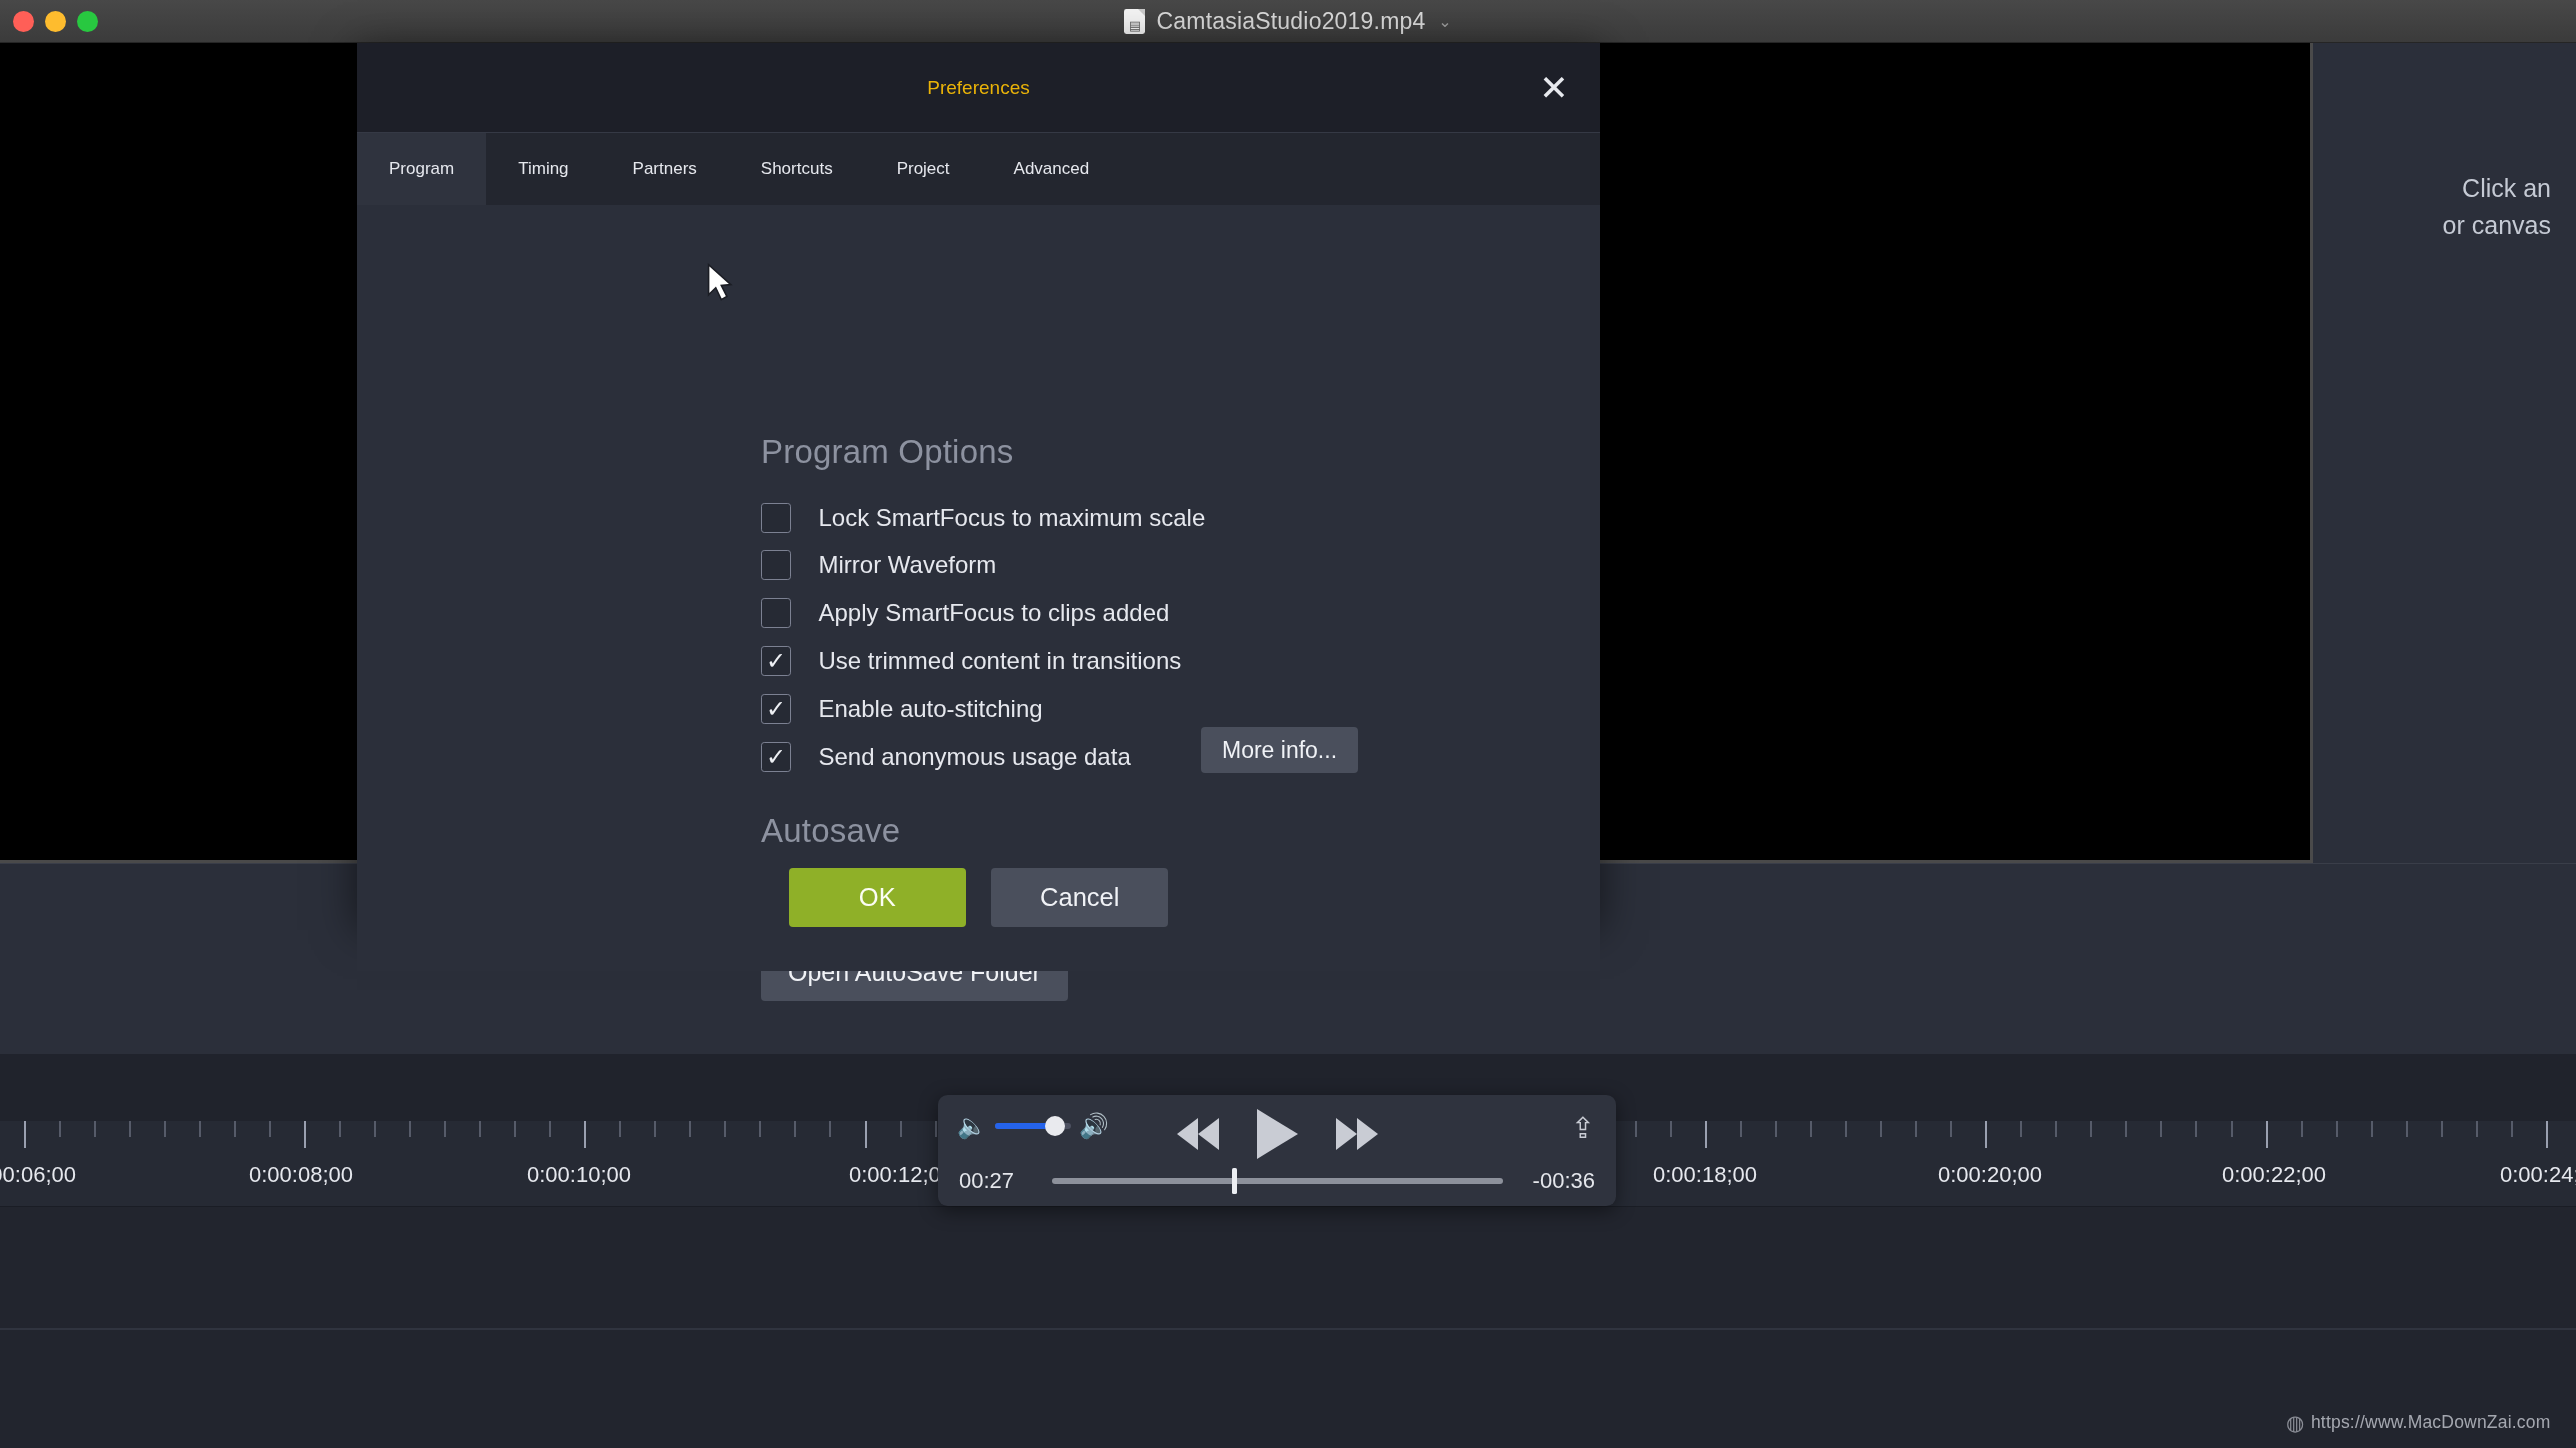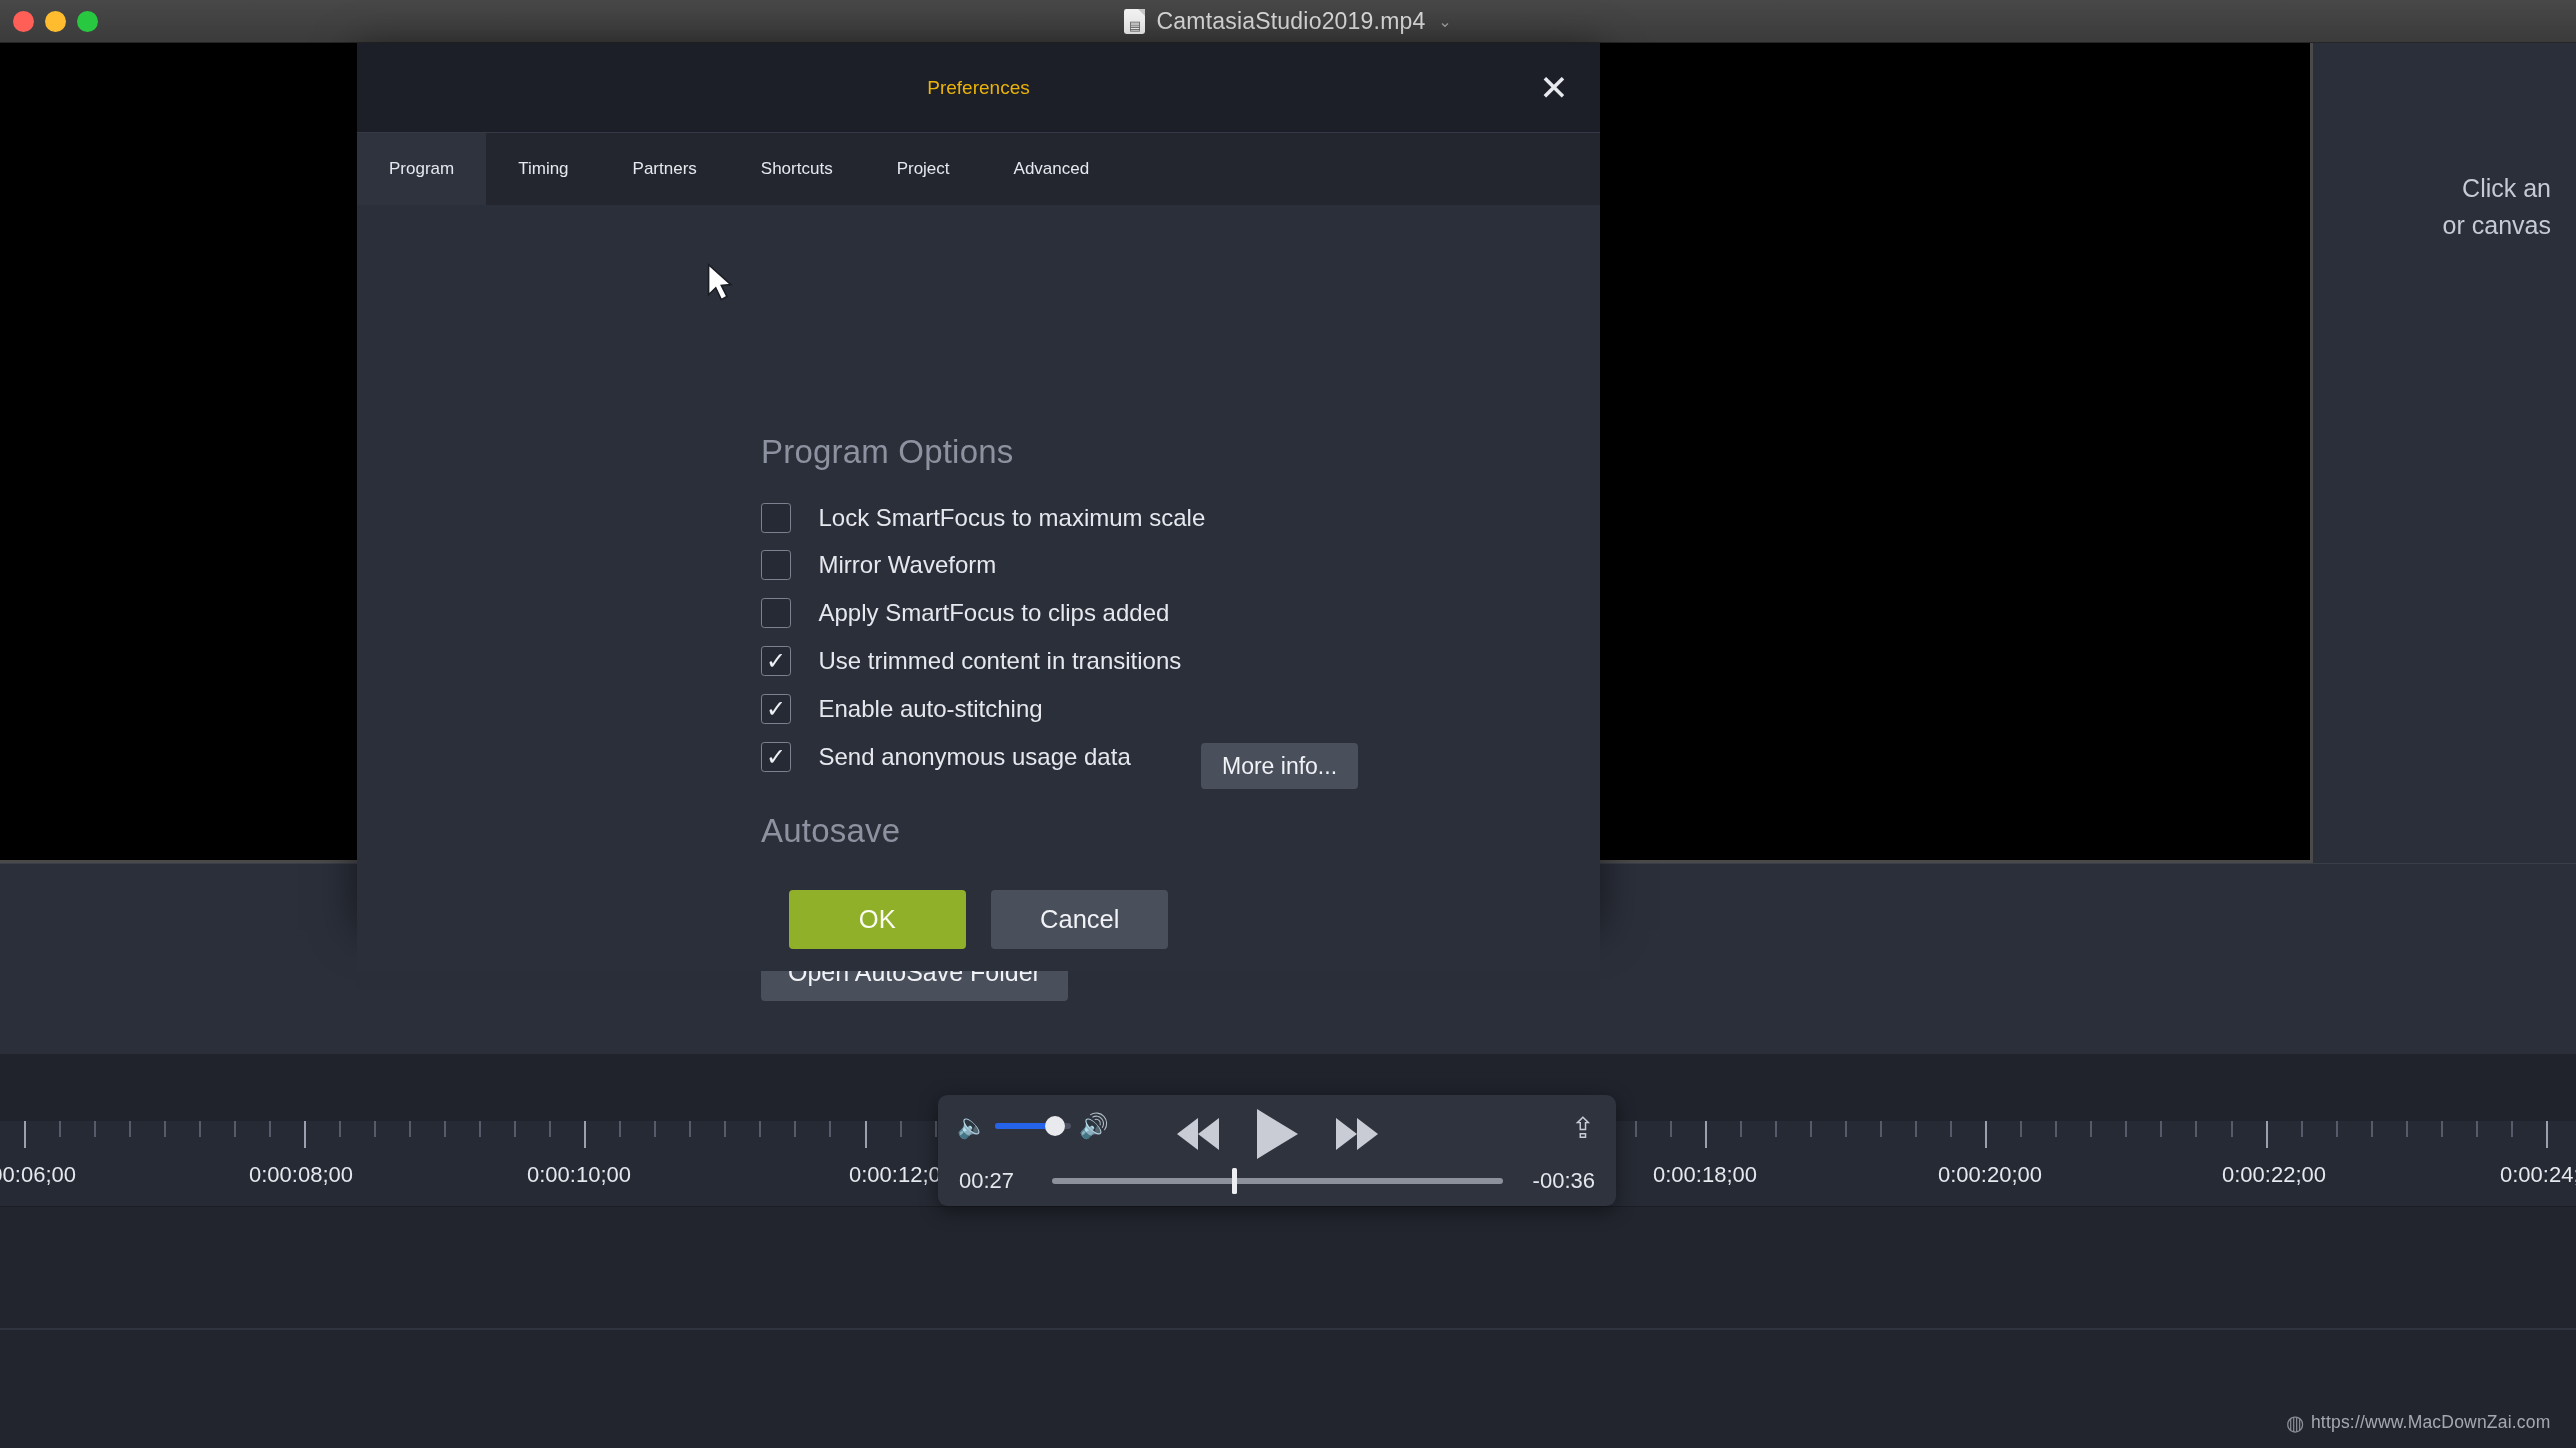--- a/index.html
+++ b/index.html
@@ -156,39 +156,39 @@
   }
   .cbox .ck { color: #eef0f4; font-size: 24px; line-height: 1; display: none; }
   .cbox.checked .ck { display: block; }
   .cb-label { color: #e6e8ee; font-size: 24px; white-space: nowrap; margin-left: 10px; }
 
   .btn {
     display: inline-flex; align-items: center; justify-content: center;
     background: #4a4f5c; color: #f0f2f6; border-radius: 4px;
     font-size: 23px; padding: 0 21px; height: 46px; white-space: nowrap;
   }
-  .more-info { position: absolute; left: 844px; top: 538px; }
+  .more-info { position: absolute; left: 844px; top: 522px; }
   .open-folder { position: absolute; left: 404px; top: 739px; height: 57px; font-size: 25px; padding: 0 27px; }
 
   .spin-wrap { position: absolute; left: 779px; top: 667px; display: flex; align-items: stretch; }
   .spin-field {
     width: 56px; height: 49px; background: #16181f; border: 1.6px solid #5e6370; border-radius: 3.2px;
     display: flex; align-items: center; justify-content: center; color: #eef0f4; font-size: 24px;
   }
   .spin-arrows {
     width: 21px; height: 49px; display: flex; flex-direction: column;
     justify-content: space-around; align-items: center; margin-left: 3.2px;
   }
   .sp-up { width: 0; height: 0; border-style: solid; border-width: 0 7.2px 8.8px 7.2px; border-color: transparent transparent #cfd3dc transparent; }
   .sp-dn { width: 0; height: 0; border-style: solid; border-width: 8.8px 7.2px 0 7.2px; border-color: #cfd3dc transparent transparent transparent; }
   .minutes { position: absolute; left: 880px; top: 673px; color: #e6e8ee; font-size: 24px; }
 
   .dlg-footer {
     position: absolute; left: 357px; top: 868px; width: 1243px; height: 103px;
-    background: #2b2f3a; display: flex; align-items: center; justify-content: center; gap: 25.5px;
+    background: #2b2f3a; display: flex; justify-content: center; gap: 25.5px;
   }
   .btn-ok {
     width: 177px; height: 59px; background: #8fb028; color: #fbfdf3;
     border-radius: 4px; display: flex; align-items: center; justify-content: center;
     font-size: 25.5px;
   }
   .btn-cancel {
     width: 177px; height: 59px; background: #4a4f5c; color: #f0f2f6;
     border-radius: 4px; display: flex; align-items: center; justify-content: center;
     font-size: 25.5px;

